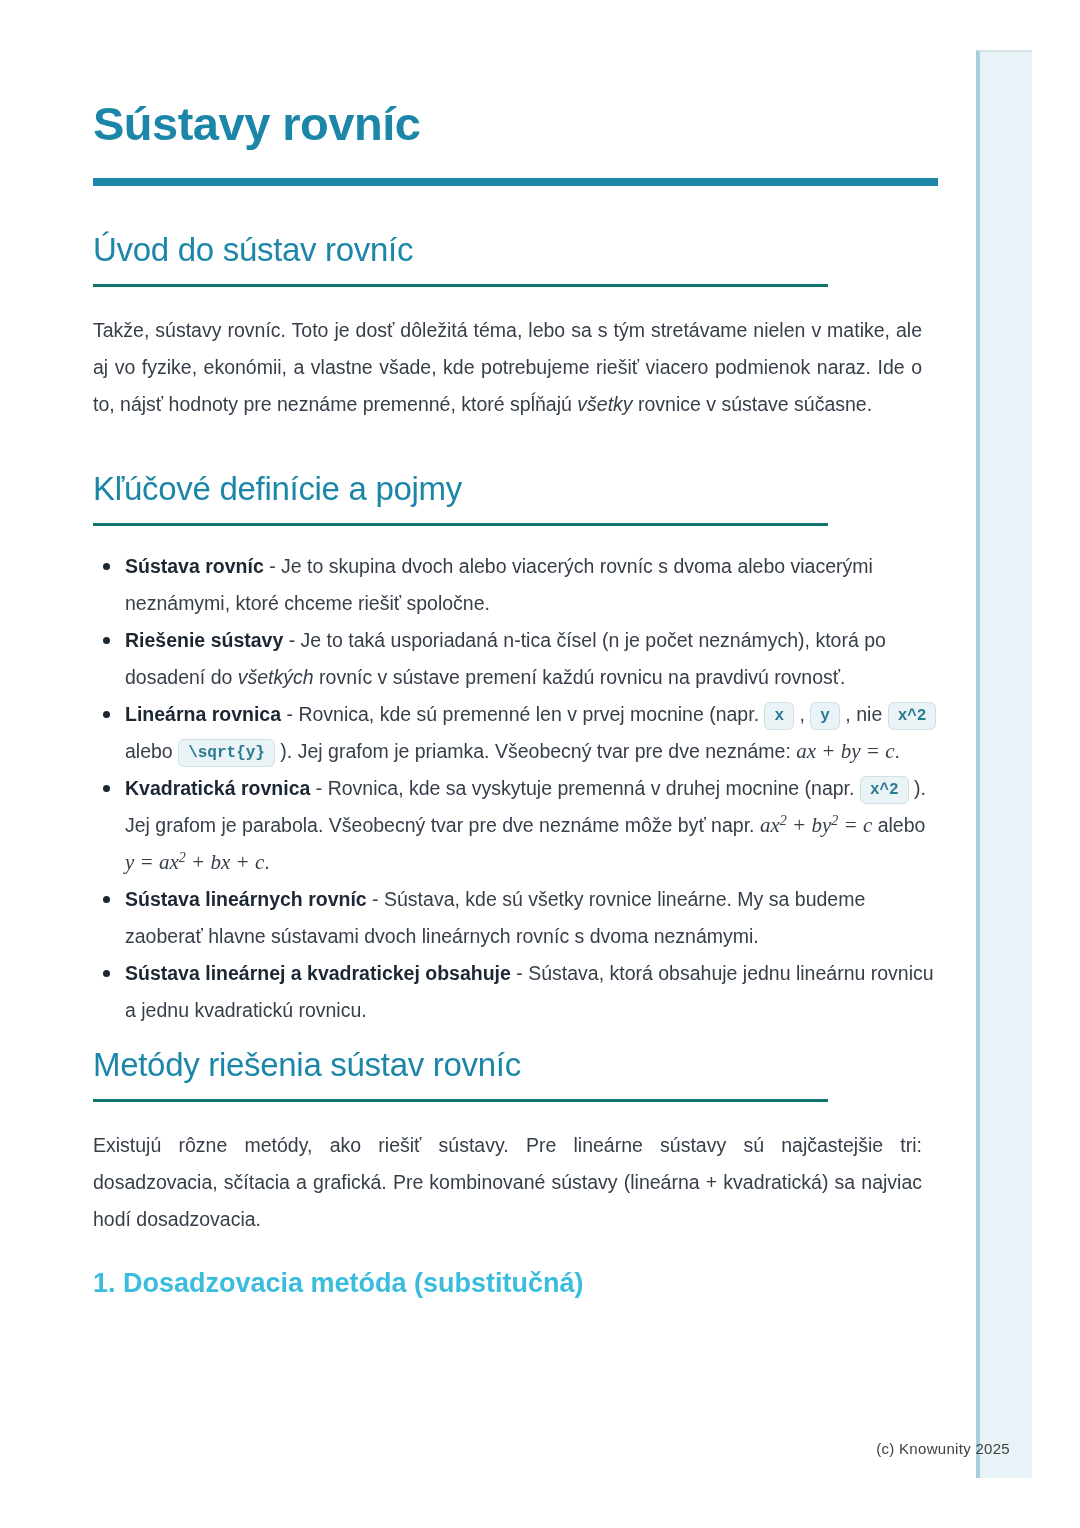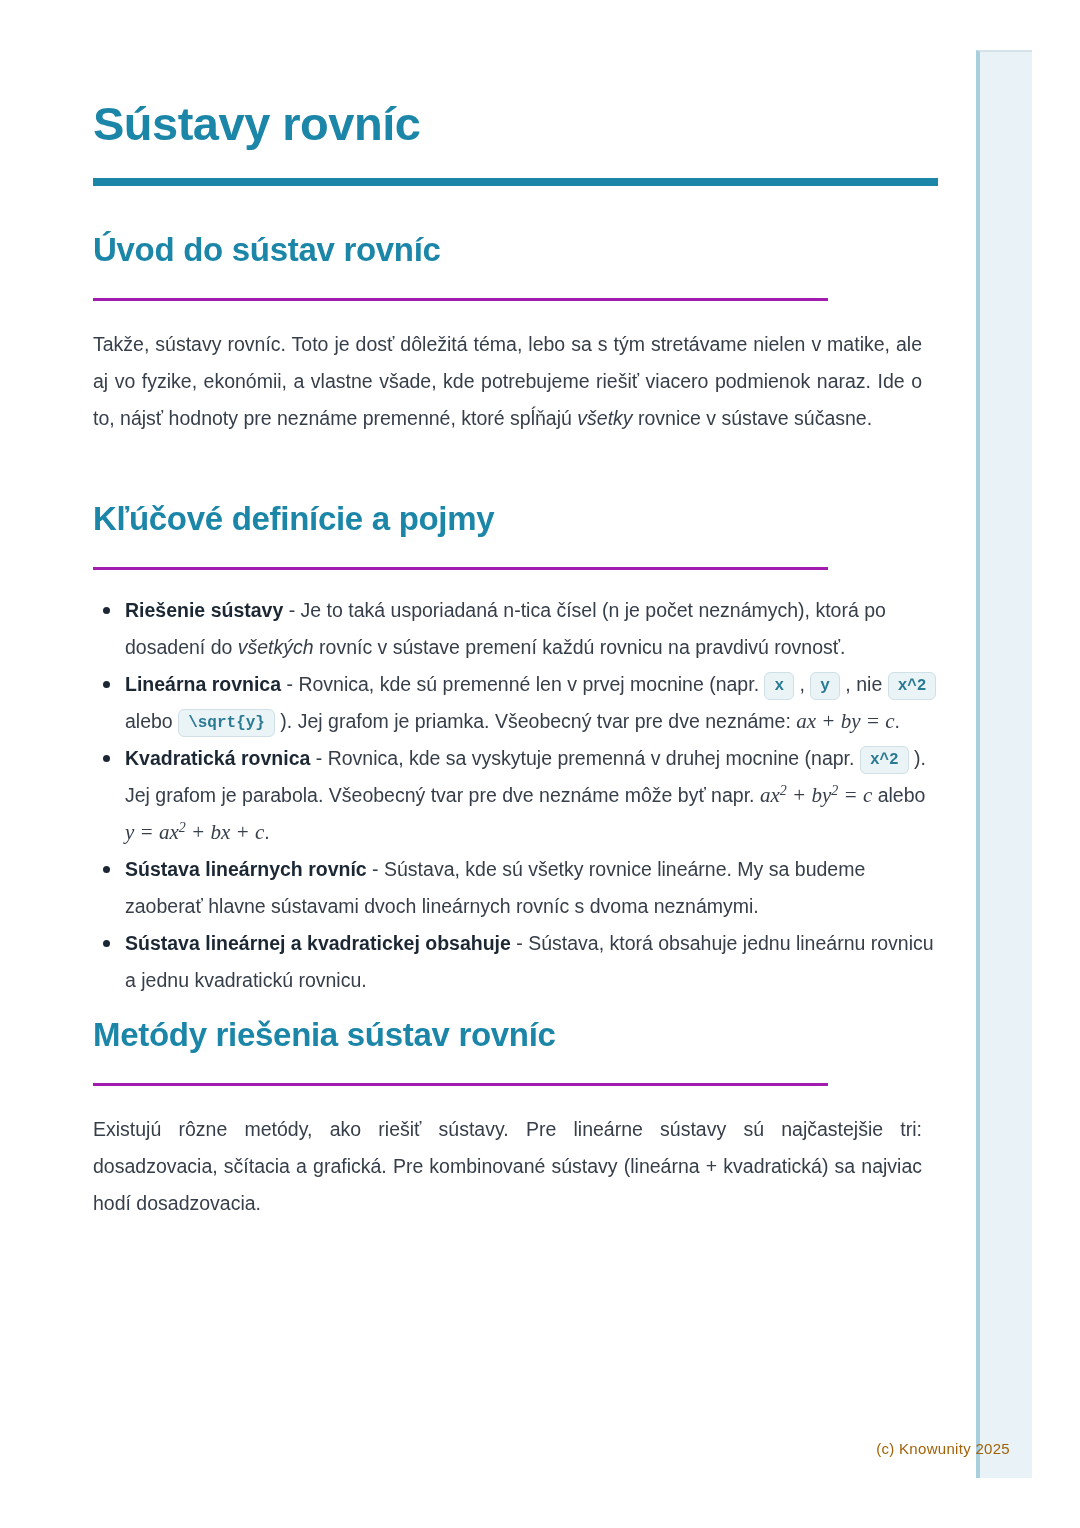--- a/index.html
+++ b/index.html
@@ -46,28 +46,28 @@
   .rule-thick {
     margin-top: 27px;
     height: 8px;
     background: #1b86a8;
   }
 
   h2.section-heading {
     margin: 44px 0 0 0;
     font-size: 33px;
     line-height: 40px;
-    font-weight: bold;
+    font-weight: normal;
     letter-spacing: -0.3px;
     color: #1b86a8;
     width: 735px;
-    padding-bottom: 28px;
-    border-bottom: 3px solid #a21caf;
+    padding-bottom: 14px;
+    border-bottom: 3px solid #0f766e;
   }
-  h2.section-heading.mid { margin-top: 62px; }
+  h2.section-heading.mid { margin-top: 46px; }
   h2.section-heading.late { margin-top: 16px; }
 
   p.body-par {
     margin: 25px 16px 0 0;
     font-size: 19.5px;
     line-height: 37px;
     text-align: justify;
     color: #363e49;
   }
 
@@ -128,21 +128,21 @@
     line-height: 34px;
     font-weight: bold;
     color: #3bbcdc;
   }
 
   .page-footer {
     position: absolute;
     top: 1440px;
     right: 70px;
     font-size: 15px;
-    color: #a16207;
+    color: #404040;
     z-index: 2;
     letter-spacing: 0.3px;
     margin-left: 43px;
   }
 </style>
 </head>
 <body>
 
 <div class="side-accent"></div>
 
@@ -154,25 +154,27 @@
 
   <div class="rule-thick"></div>
 
   <h2 class="section-heading">Úvod do sústav rovníc</h2>
 
   <p class="body-par"><span class="seg-t">Takže, sústavy rovníc. Toto je dosť dôležitá téma, lebo sa s tým stretávame nielen v matike, ale aj vo fyzike, ekonómii, a vlastne všade, kde potrebujeme riešiť viacero podmienok naraz. Ide o to, nájsť hodnoty pre neznáme premenné, ktoré spĺňajú </span><span class="seg-i">všetky</span><span class="seg-t"> rovnice v sústave súčasne.</span></p>
 
   <h2 class="section-heading mid">Kľúčové definície a pojmy</h2>
 
   <ul class="def-list">
+    <li><span class="seg-b">Sústava rovníc</span><span class="seg-t"> - Je to skupina dvoch alebo viacerých rovníc s dvoma alebo viacerými neznámymi, ktoré chceme riešiť spoločne.</span></li>
     <li><span class="seg-b">Riešenie sústavy</span><span class="seg-t"> - Je to taká usporiadaná n-tica čísel (n je počet neznámych), ktorá po dosadení do </span><span class="seg-i">všetkých</span><span class="seg-t"> rovníc v sústave premení každú rovnicu na pravdivú rovnosť.</span></li>
     <li><span class="seg-b">Lineárna rovnica</span><span class="seg-t"> - Rovnica, kde sú premenné len v prvej mocnine (napr. </span><span class="seg-c">x</span><span class="seg-t"> , </span><span class="seg-c">y</span><span class="seg-t"> , nie </span><span class="seg-c">x^2</span><span class="seg-t"> alebo </span><span class="seg-c">\sqrt{y}</span><span class="seg-t"> ). Jej grafom je priamka. Všeobecný tvar pre dve neznáme: </span><span class="seg-m">ax + by = c</span><span class="seg-t">.</span></li>
     <li><span class="seg-b">Kvadratická rovnica</span><span class="seg-t"> - Rovnica, kde sa vyskytuje premenná v druhej mocnine (napr. </span><span class="seg-c">x^2</span><span class="seg-t"> ). Jej grafom je parabola. Všeobecný tvar pre dve neznáme môže byť napr. </span><span class="seg-m">ax</span><sup class="seg-ms">2</sup><span class="seg-m"> + by</span><sup class="seg-ms">2</sup><span class="seg-m"> = c</span><span class="seg-t"> alebo </span><span class="seg-m">y = ax</span><sup class="seg-ms">2</sup><span class="seg-m"> + bx + c</span><span class="seg-t">.</span></li>
     <li><span class="seg-b">Sústava lineárnych rovníc</span><span class="seg-t"> - Sústava, kde sú všetky rovnice lineárne. My sa budeme zaoberať hlavne sústavami dvoch lineárnych rovníc s dvoma neznámymi.</span></li>
     <li><span class="seg-b">Sústava lineárnej a kvadratickej obsahuje</span><span class="seg-t"> - Sústava, ktorá obsahuje jednu lineárnu rovnicu a jednu kvadratickú rovnicu.</span></li>
   </ul>
 
   <h2 class="section-heading late">Metódy riešenia sústav rovníc</h2>
 
   <p class="body-par"><span class="seg-t">Existujú rôzne metódy, ako riešiť sústavy. Pre lineárne sústavy sú najčastejšie tri: dosadzovacia, sčítacia a grafická. Pre kombinované sústavy (lineárna + kvadratická) sa najviac hodí dosadzovacia.</span></p>
 
+  <h3 class="sub-heading">1. Dosadzovacia metóda (substitučná)</h3>
 
 </div>
 
 </body></html>

